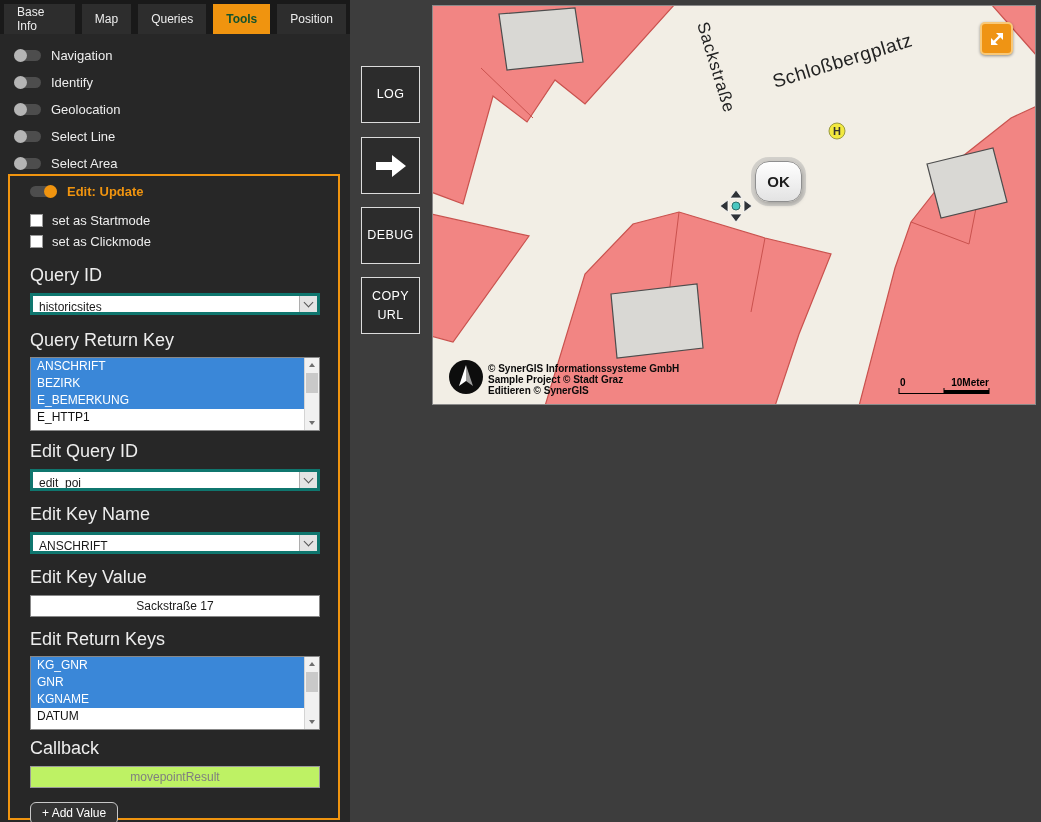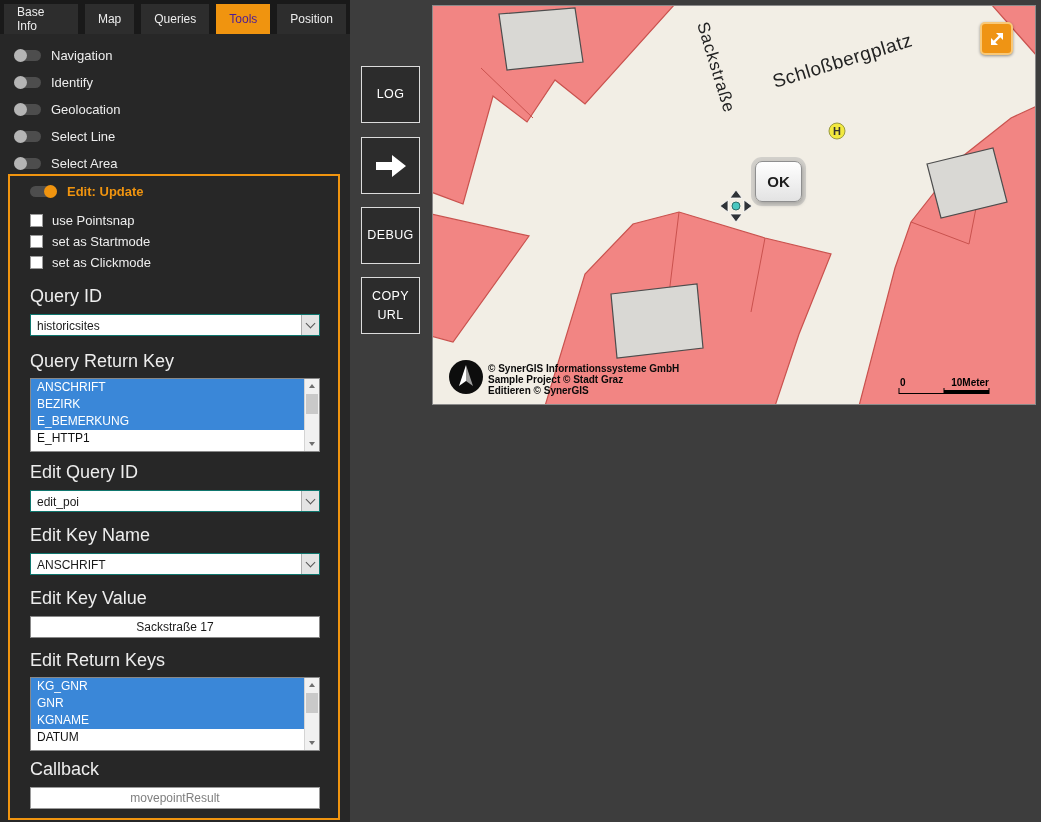--- a/index.html
+++ b/index.html
@@ -5,65 +5,65 @@
   html,body{margin:0;padding:0}
   body{
     width:1041px;height:822px;position:relative;overflow:hidden;
     background:#3d3d3d;font-family:"Liberation Sans",sans-serif;
     -webkit-font-smoothing:antialiased;
   }
   
   .left-panel{position:absolute;left:0;top:0;width:350px;height:822px;background:#272727;}
   .tabbar{height:34px;background:#191919;display:flex;gap:7px;padding:4px 4px 0 4px;box-sizing:border-box;align-items:stretch;}
   .tab{background:#2d2d2d;color:#ededed;font-size:12px;padding:0 13px;display:flex;align-items:center;cursor:pointer;}
-  .tab.active{background:#f0940f;color:#4c1d95;font-weight:normal;}
+  .tab.active{background:#f0940f;color:#14532d;font-weight:bold;}
   .toggle-list{padding:14px 0 0 14px;}
   .toggle-row{display:flex;align-items:center;gap:10px;margin-bottom:13px;height:14px;}
   .switch{width:27px;height:11px;border-radius:6px;background:#4d4d4d;position:relative;flex:none;cursor:pointer;}
   .switch .knob{position:absolute;width:13px;height:13px;border-radius:50%;background:#b5b5b5;top:-1px;left:0;}
   .switch.on .knob{left:auto;right:0;background:#f0940f;}
   .toggle-label{color:#ededed;font-size:13px;}
   
   .edit-panel{position:absolute;left:8px;top:174px;width:332px;height:646px;border:2px solid #f0940f;
     box-sizing:border-box;padding:8px 18px 0 20px;}
   .panel-header{display:flex;align-items:center;gap:10px;height:15px;}
   .panel-title{color:#f0940f;font-weight:bold;font-size:13px;}
   .check-group{margin-top:14px;}
   .check-row{display:flex;align-items:center;gap:9px;height:15px;margin-bottom:6px;cursor:pointer;}
   .checkbox{width:13px;height:13px;background:#fff;border:1px solid #999;box-sizing:border-box;flex:none;}
   .check-label{color:#ededed;font-size:13px;}
   .field-label{color:#ededed;font-size:18px;margin:13px 0 7px;}
-  .combo{width:290px;height:22px;background:#fff;border:1px solid #0f766e;box-sizing:border-box;display:flex;align-items:stretch;cursor:pointer;}
+  .combo{width:290px;height:22px;background:#fff;border:3px solid #0f766e;box-sizing:border-box;display:flex;align-items:stretch;cursor:pointer;}
   .combo-value{flex:1;font-size:12px;color:#1a1a1a;padding:4px 6px 0 6px;line-height:14px;white-space:nowrap;overflow:hidden;}
   .combo-btn{width:17px;background:#e4e4e4;border-left:1px solid #adadad;display:flex;align-items:center;justify-content:center;}
   .chev{width:6px;height:6px;border-right:1.5px solid #555;border-bottom:1.5px solid #555;transform:rotate(45deg);margin-top:-3px;}
   .textbox{width:290px;height:22px;background:#fff;border:1px solid #888;box-sizing:border-box;font-size:12px;color:#1a1a1a;
     padding:0 6px;font-family:"Liberation Sans",sans-serif;outline:none;display:block;text-align:center;}
-  .textbox.disabled{background:#ffffff;color:#7f7f7f;border-color:#9a9a9a;}
+  .textbox.disabled{background:#bef264;color:#7f7f7f;border-color:#9a9a9a;}
   .listbox{width:290px;height:74px;background:#fff;border:1px solid #888;box-sizing:border-box;position:relative;overflow:hidden;}
   .list-inner{position:absolute;left:0;top:0;bottom:0;right:15px;}
   .list-item{height:17px;line-height:17px;font-size:12px;color:#111;padding:0 6px;white-space:nowrap;cursor:pointer;}
   .list-item.selected{background:#3a87d8;color:#fff;}
   .vscroll{position:absolute;top:0;right:0;bottom:0;width:15px;background:#f1f1f1;border-left:1px solid #d4d4d4;box-sizing:border-box;}
   .sb-btn{position:absolute;left:0;right:0;height:14px;display:flex;align-items:center;justify-content:center;cursor:pointer;}
   .sb-btn.up{top:0}.sb-btn.down{bottom:0}
   .tri-up{width:0;height:0;border-left:3.5px solid transparent;border-right:3.5px solid transparent;border-bottom:4.5px solid #6e6e6e;}
   .tri-down{width:0;height:0;border-left:3.5px solid transparent;border-right:3.5px solid transparent;border-top:4.5px solid #6e6e6e;}
   .sb-thumb{position:absolute;left:1px;right:1px;top:15px;height:20px;background:#c9c9c9;cursor:grab;}
   .add-btn{margin-top:14px;display:inline-block;border:1px solid #c8c8c8;color:#fff;font-size:12px;padding:3px 11px 4px 11px;
     background:#333;border-radius:6px;cursor:pointer;}
   
   .btn-col{position:absolute;left:361px;top:66px;width:59px;}
   .side-btn{box-sizing:border-box;width:59px;min-height:57px;border:1.5px solid #dcdcdc;background:#2c2c2c;color:#fff;
     display:flex;align-items:center;justify-content:center;text-align:center;font-size:12.5px;letter-spacing:.4px;
     margin-bottom:13px;padding:4px;cursor:pointer;line-height:1.45;}
   
   .map-panel{position:absolute;left:432px;top:5px;width:604px;height:400px;box-sizing:border-box;border:1px solid #8a8a8a;
     background:#f2eee5;overflow:hidden;cursor:crosshair;}
-  .ok-btn{position:absolute;left:322px;top:155px;width:45px;height:39px;border-radius:7px;
+  .ok-btn{position:absolute;left:322px;top:155px;width:45px;height:39px;border-radius:14px;
     background:linear-gradient(#ffffff,#e3e3e3);border:1px solid #8f8f8f;
     box-shadow:0 0 0 4px rgba(170,170,170,.45),1px 2px 4px rgba(0,0,0,.35);
     color:#1d1d1d;font-weight:bold;font-size:15px;display:flex;align-items:center;justify-content:center;cursor:pointer;}
   .expand-btn{position:absolute;left:547px;top:16px;width:33px;height:33px;box-sizing:border-box;background:#ef9414;
     border:2px solid #f8c878;border-radius:5px;box-shadow:0 1px 3px rgba(0,0,0,.4);
     display:flex;align-items:center;justify-content:center;cursor:pointer;}
 </style>
 </head>
 <body>
 
@@ -114,24 +114,20 @@
     <div class="panel-header">
       <div class="switch on">
           <div class="knob"></div>
         </div>
       <div class="panel-title">Edit: Update</div>
     </div>
 
     <div class="check-group">
       <div class="check-row">
         <div class="checkbox"></div>
-        <div class="check-label">use Pointsnap</div>
-      </div>
-      <div class="check-row">
-        <div class="checkbox"></div>
         <div class="check-label">set as Startmode</div>
       </div>
       <div class="check-row">
         <div class="checkbox"></div>
         <div class="check-label">set as Clickmode</div>
       </div>
     </div>
 
     <div class="field-label" style="margin-top:16px">Query ID</div>
     <div class="combo">

